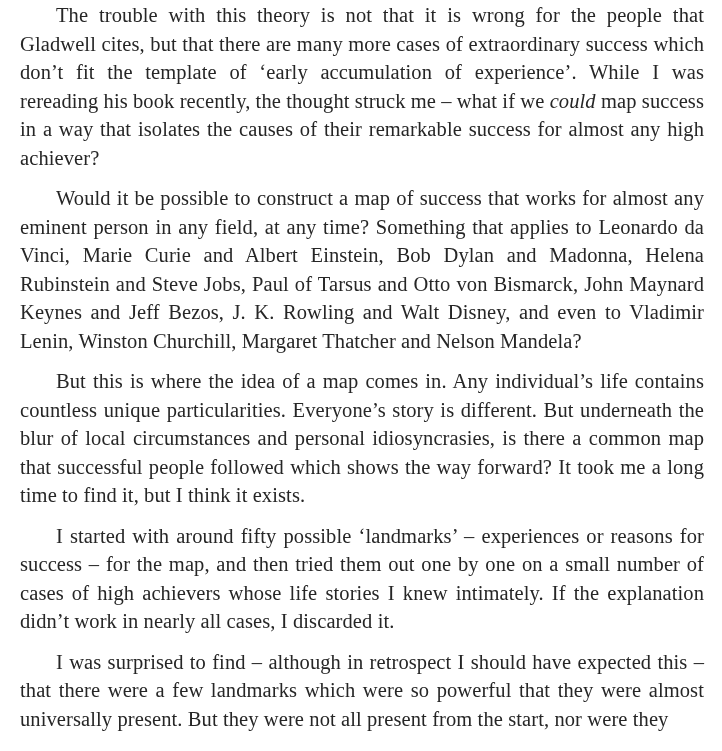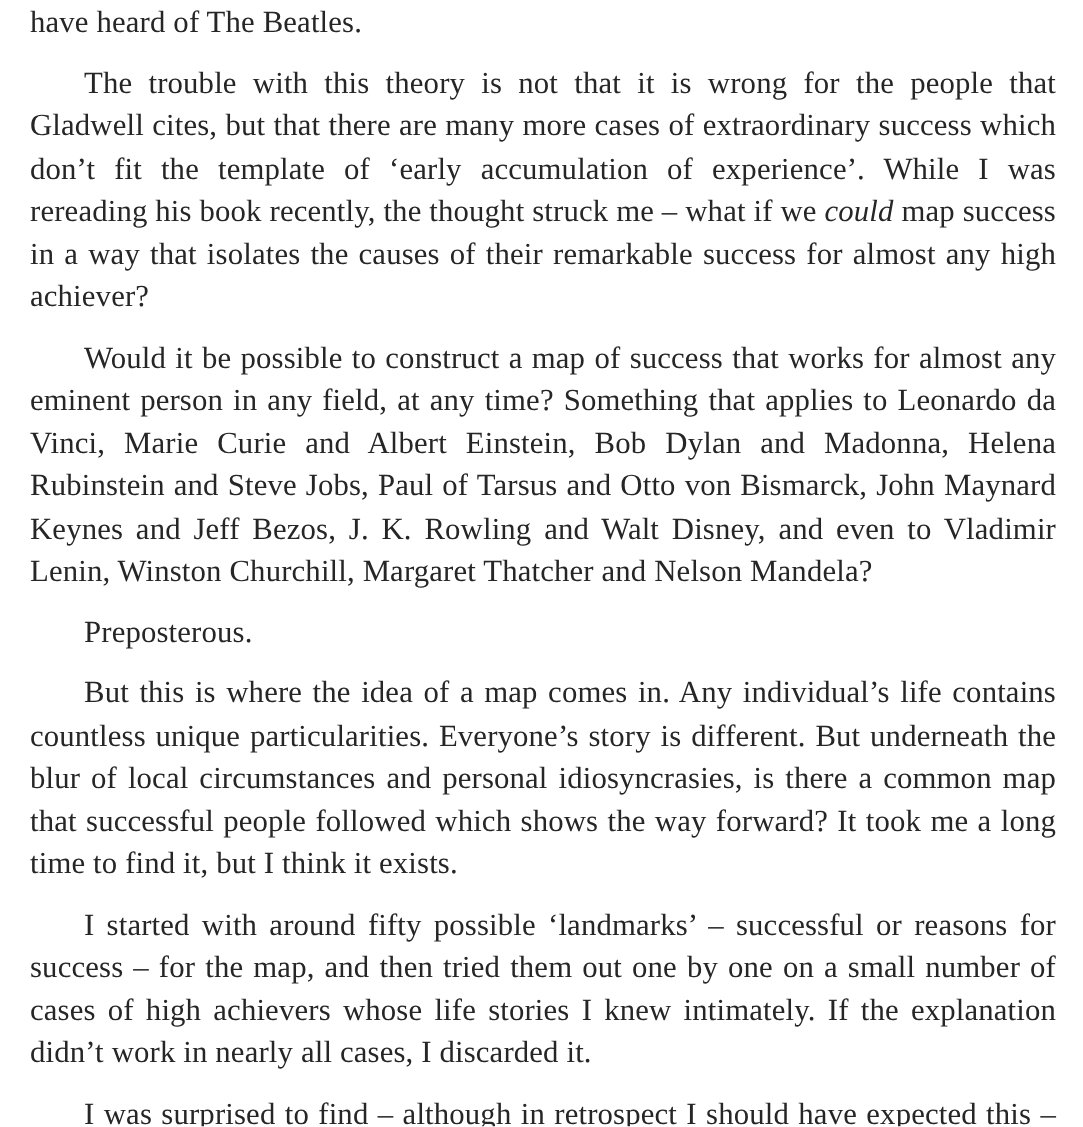--- a/index.html
+++ b/index.html
@@ -40,21 +40,19 @@
   }
   .italic {
     font-style: italic;
   }
 </style>
 </head>
 <body>
 
 <div class="page" style="background: rgb(255, 255, 255);">
   <div class="text-column" style="color: rgb(38, 38, 38);">
-      <p class="para"><span>have heard of The Beatles.</span></p>
       <p class="para indent"><span>The trouble with this theory is not that it is wrong for the people that Gladwell cites, but that there are many more cases of extraordinary success which don’t fit the template of ‘early accumulation of experience’. While I was rereading his book recently, the thought struck me – what if we </span><span class="italic">could</span><span> map success in a way that isolates the causes of their remarkable success for almost any high achiever?</span></p>
       <p class="para indent"><span>Would it be possible to construct a map of success that works for almost any eminent person in any field, at any time? Something that applies to Leonardo da Vinci, Marie Curie and Albert Einstein, Bob Dylan and Madonna, Helena Rubinstein and Steve Jobs, Paul of Tarsus and Otto von Bismarck, John Maynard Keynes and Jeff Bezos, J. K. Rowling and Walt Disney, and even to Vladimir Lenin, Winston Churchill, Margaret Thatcher and Nelson Mandela?</span></p>
-      <p class="para indent"><span>Preposterous.</span></p>
       <p class="para indent"><span>But this is where the idea of a map comes in. Any individual’s life contains countless unique particularities. Everyone’s story is different. But underneath the blur of local circumstances and personal idiosyncrasies, is there a common map that successful people followed which shows the way forward? It took me a long time to find it, but I think it exists.</span></p>
-      <p class="para indent"><span>I started with around fifty possible ‘landmarks’ – successful or reasons for success – for the map, and then tried them out one by one on a small number of cases of high achievers whose life stories I knew intimately. If the explanation didn’t work in nearly all cases, I discarded it.</span></p>
+      <p class="para indent"><span>I started with around fifty possible ‘landmarks’ – experiences or reasons for success – for the map, and then tried them out one by one on a small number of cases of high achievers whose life stories I knew intimately. If the explanation didn’t work in nearly all cases, I discarded it.</span></p>
       <p class="para indent"><span>I was surprised to find – although in retrospect I should have expected this – that there were a few landmarks which were so powerful that they were almost universally present. But they were not all present from the start, nor were they</span></p>
     </div>
 </div>
 
 </body></html>

